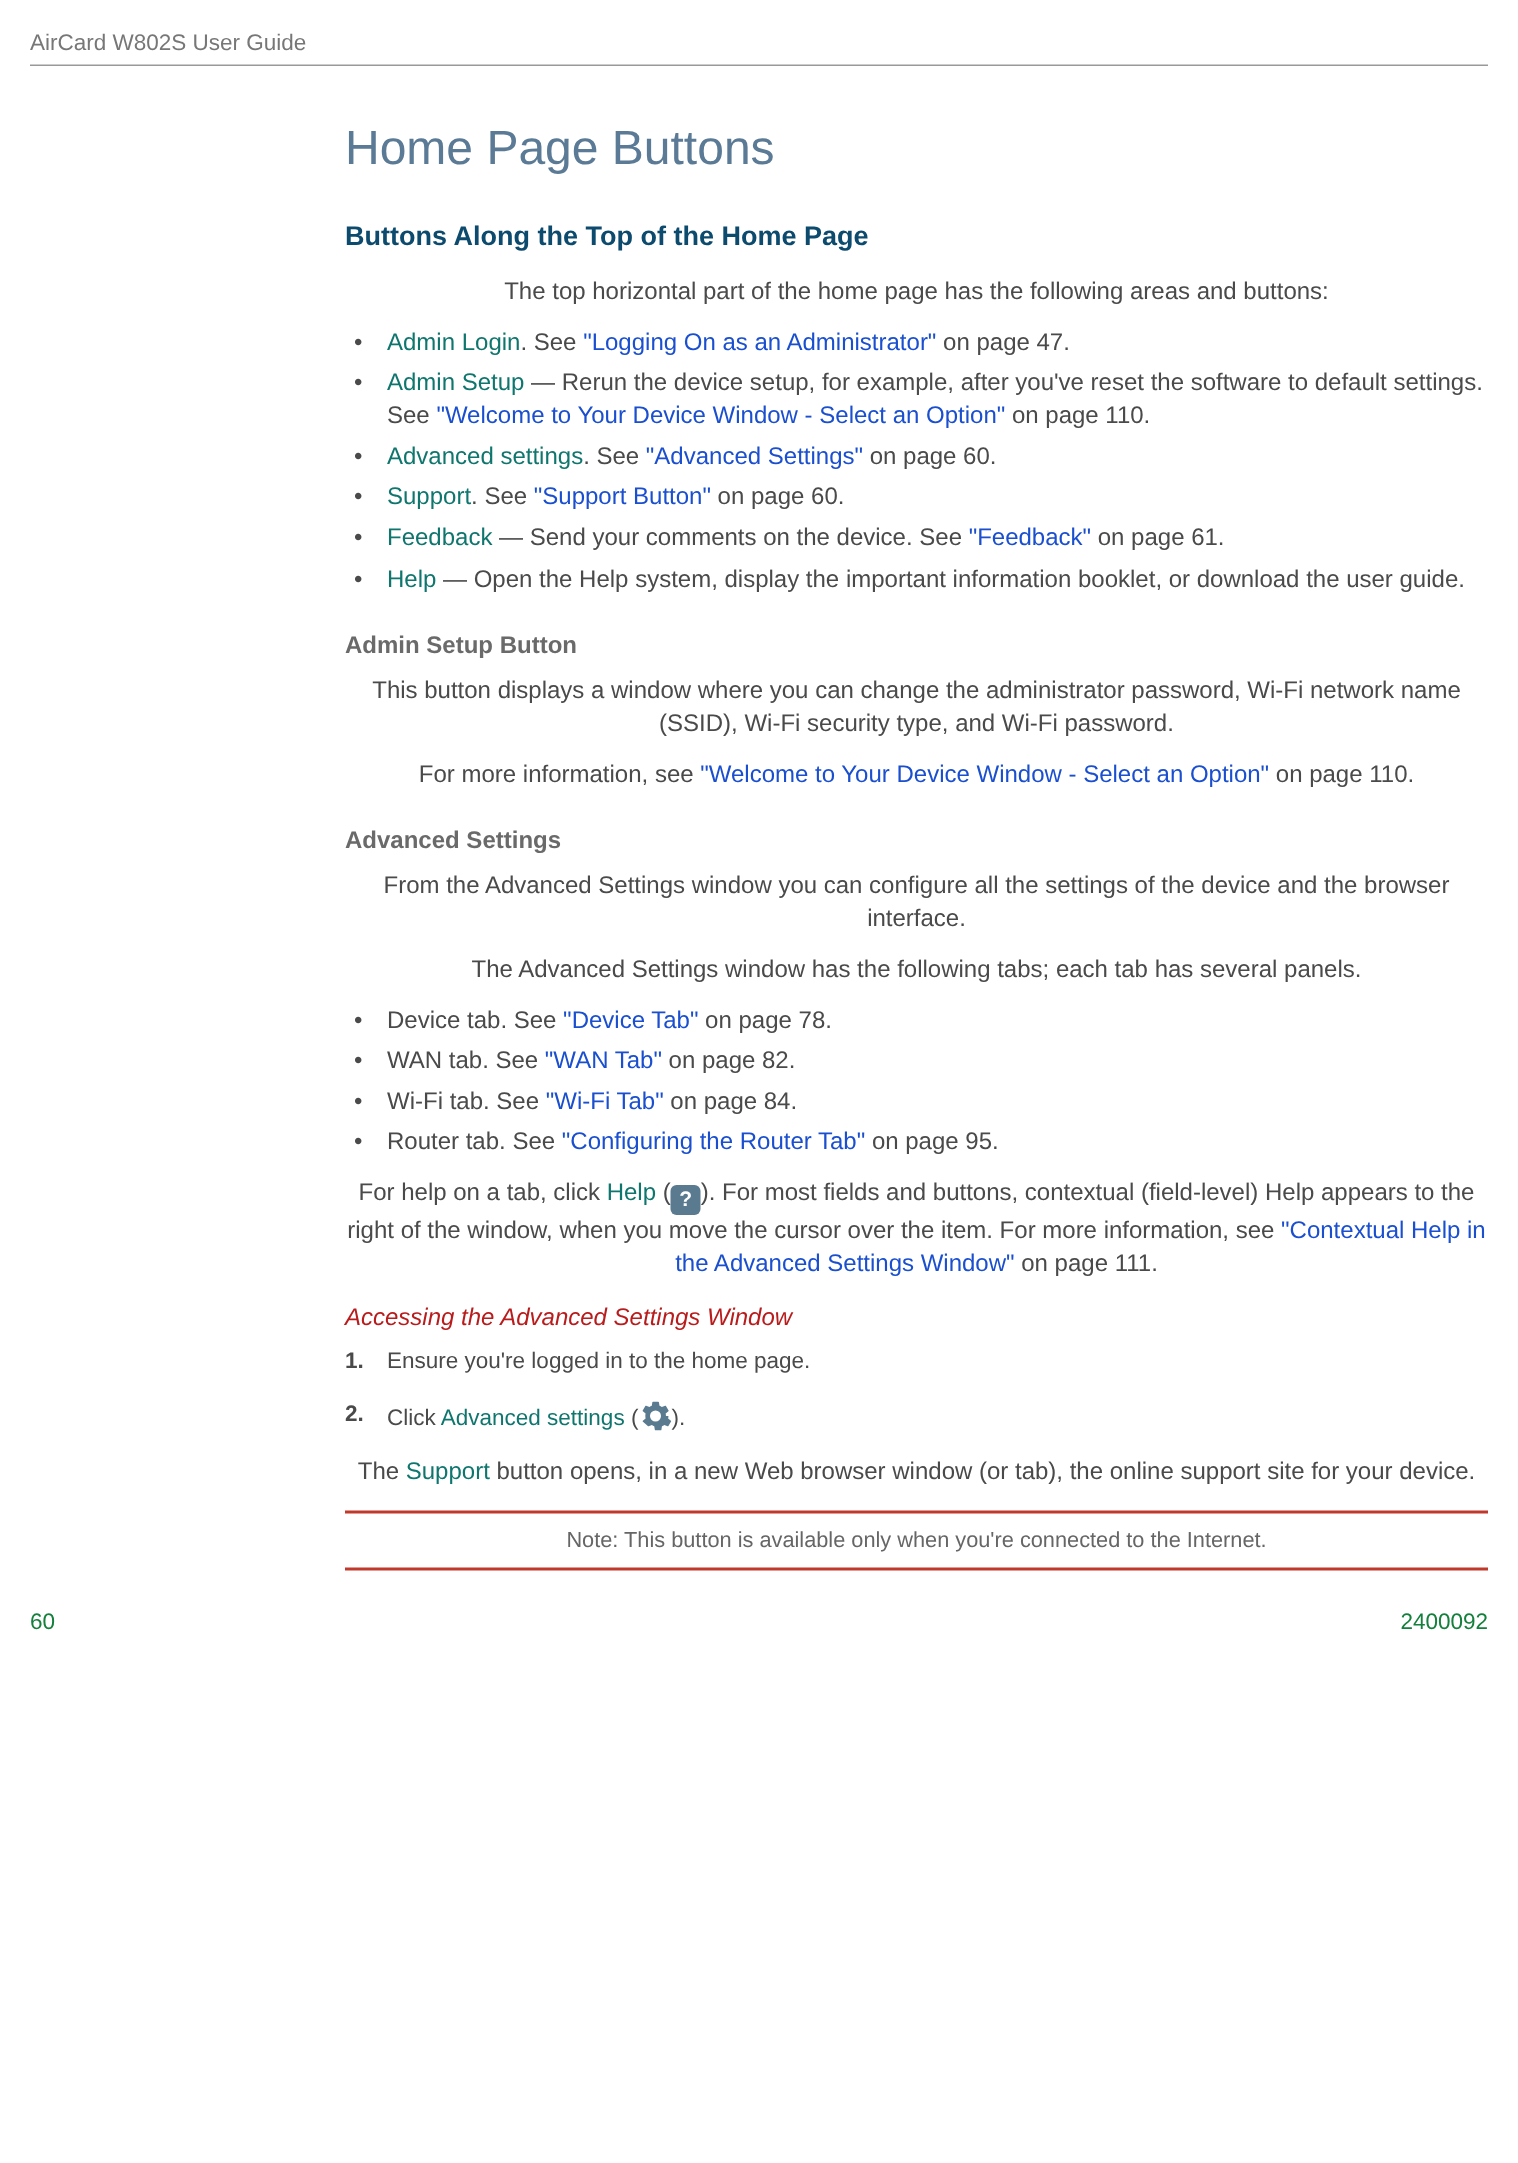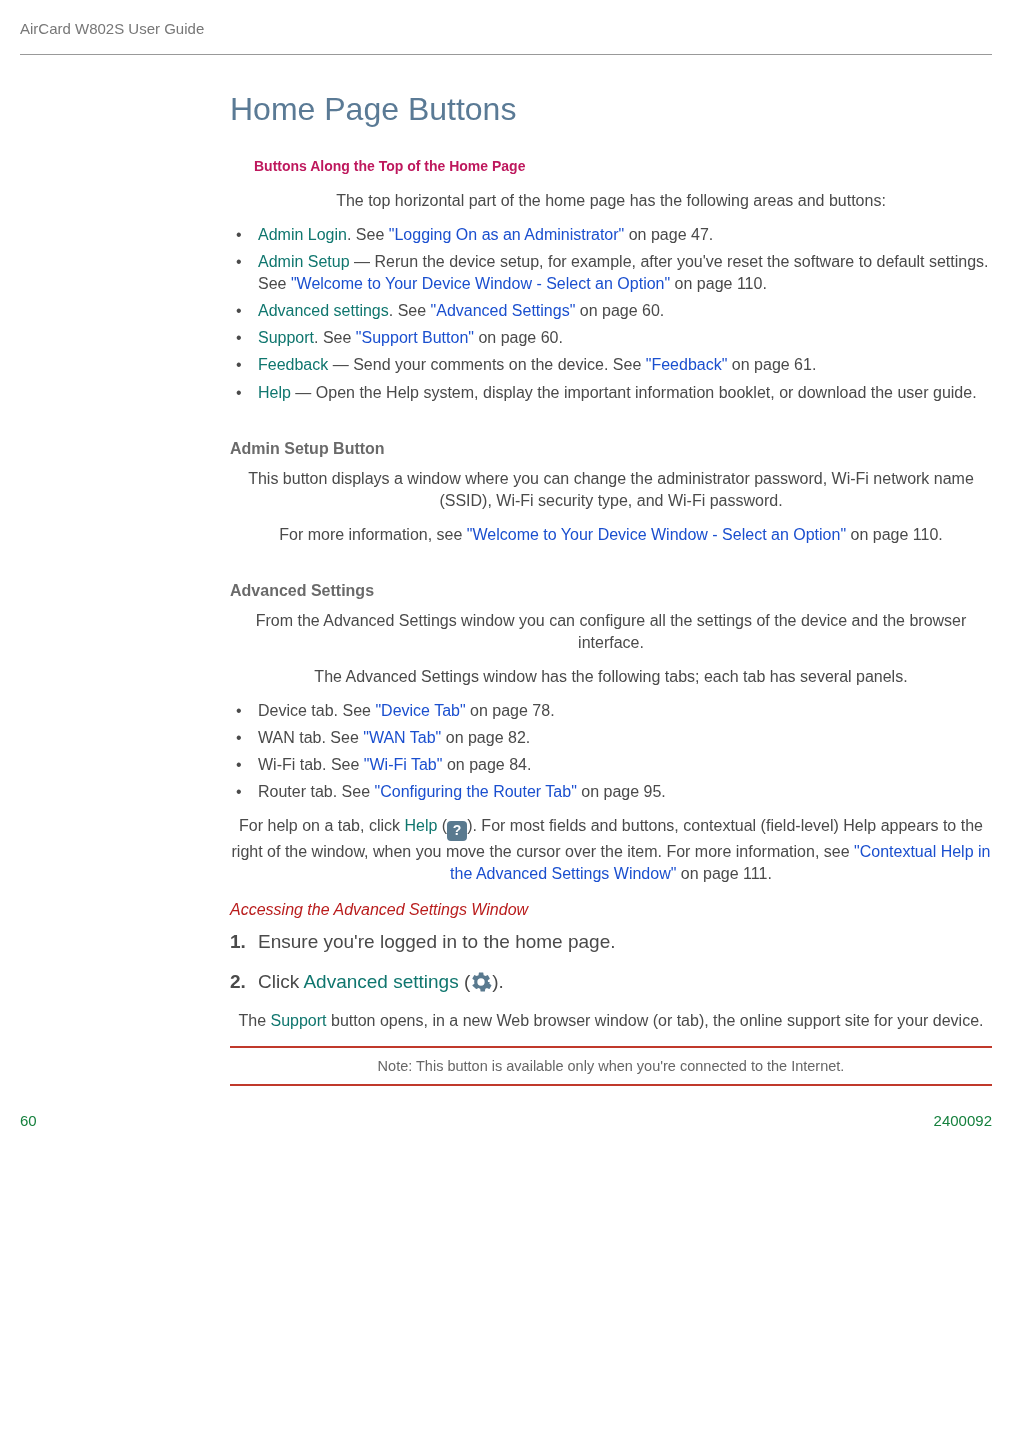--- a/index.html
+++ b/index.html
@@ -8,36 +8,36 @@
       background: #fff;
       color: #4a4a4a;
       width: 1012px;
       padding: 20px 20px 0 20px;
     }
     .header-row {
       display: flex;
       justify-content: space-between;
       align-items: baseline;
       border-bottom: 1px solid #999;
-      padding-bottom: 17px;
+      padding-bottom: 6px;
       margin-bottom: 36px;
     }
     .header-title { font-size: 15px; color: #777; }
     .footer-row {
       display: flex;
       justify-content: space-between;
       font-size: 15px;
       color: #15803d;
       margin-top: 26px;
       padding-bottom: 14px;
     }
     .content { margin-left: 210px; margin-right: 0; }
     h1 { font-size: 32px; color: #5a7a95; font-weight: normal; margin-bottom: 30px; }
-    h2 { font-size: 14px; color: #be185d; font-weight: bold; margin-bottom: 16px; margin-left: 24px; }
-    h3 { font-size: 16px; color: #6a6a6a; font-weight: bold; margin-top: 36px; margin-bottom: 10px; }
+    h2 { font-size: 18px; color: #0c4a6e; font-weight: bold; margin-bottom: 16px; }
+    h3 { font-size: 16px; color: #6a6a6a; font-weight: bold; margin-top: 24px; margin-bottom: 10px; }
     h4 { font-size: 16px; color: #b91c1c; font-style: italic; font-weight: normal; margin-top: 16px; margin-bottom: 10px; }
     p { font-size: 16px; line-height: 1.38; margin-bottom: 12px; color: #4a4a4a; text-align: center; }
     ul { list-style: none; margin-bottom: 12px; }
     ul li {
       font-size: 16px;
       line-height: 1.38;
       color: #4a4a4a;
       position: relative;
       padding-left: 28px;
       margin-bottom: 5px;
@@ -45,21 +45,21 @@
     ul li::before {
       content: "•";
       position: absolute;
       left: 6px;
       top: 0;
       font-size: 16px;
       color: #4a4a4a;
     }
     ol { list-style: none; counter-reset: step; margin-bottom: 12px; }
     ol li {
-      font-size: 19px;
+      font-size: 15px;
       line-height: 1.38;
       color: #4a4a4a;
       position: relative;
       padding-left: 28px;
       margin-bottom: 14px;
       counter-increment: step;
     }
     ol li::before {
       content: counter(step) ".";
       position: absolute;

